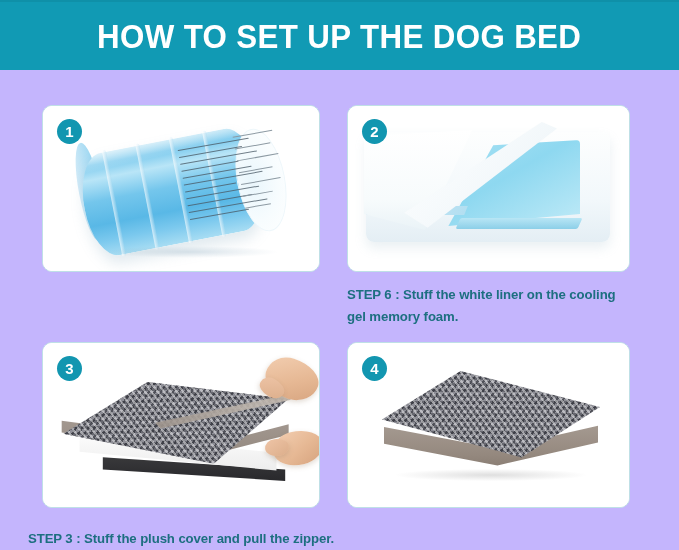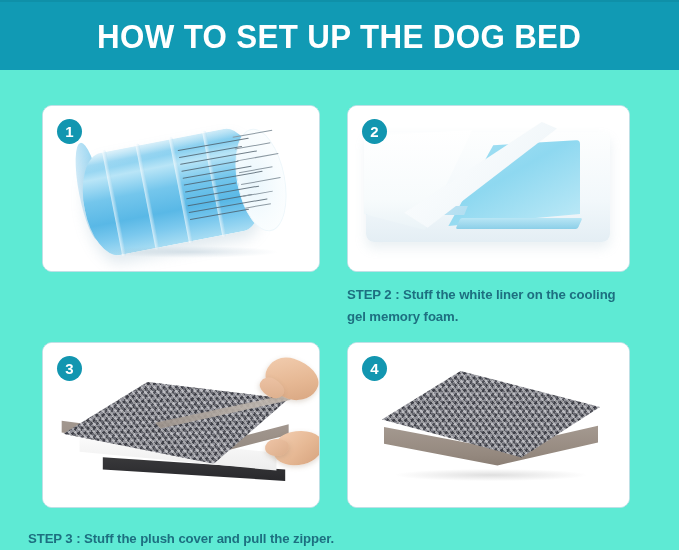--- a/index.html
+++ b/index.html
@@ -2,21 +2,21 @@
 <html><head>
 <meta charset="utf-8">
 <style>
   * { box-sizing: border-box; margin: 0; padding: 0; }
   html, body {
     width: 679px; height: 550px;
     background: #ffffff;
     font-family: "Liberation Sans", sans-serif;
     overflow: hidden;
   }
-  .page { position: relative; width: 679px; height: 550px; background: #5eead4; }
+  .page { position: relative; width: 679px; height: 550px; background: #c4b5fd; }
 
   
   .header {
     position: absolute; left: 0; top: 0; width: 679px; height: 70px;
     background: #119ab4;
     border-top: 2px solid #0f90a8;
     display: flex; align-items: center; justify-content: center;
   }
   .header-title {
     color: #ffffff;
@@ -302,17 +302,17 @@
 
   <div class="card" id="card-4">
     <div class="photo">
       <div class="p4-shadow"></div>
       <div class="p4-side"></div>
       <div class="p4-top plush"></div>
     </div>
     <div class="badge">4</div>
   </div>
 
-  <div class="caption" id="cap-2">STEP 2 : Stuff the white liner on the cooling
+  <div class="caption" id="cap-2">STEP 6 : Stuff the white liner on the cooling
 gel memory foam.</div>
   <div class="caption" id="cap-3">STEP 3 : Stuff the plush cover and pull the zipper.</div>
 
 </div>
 
 </body></html>

